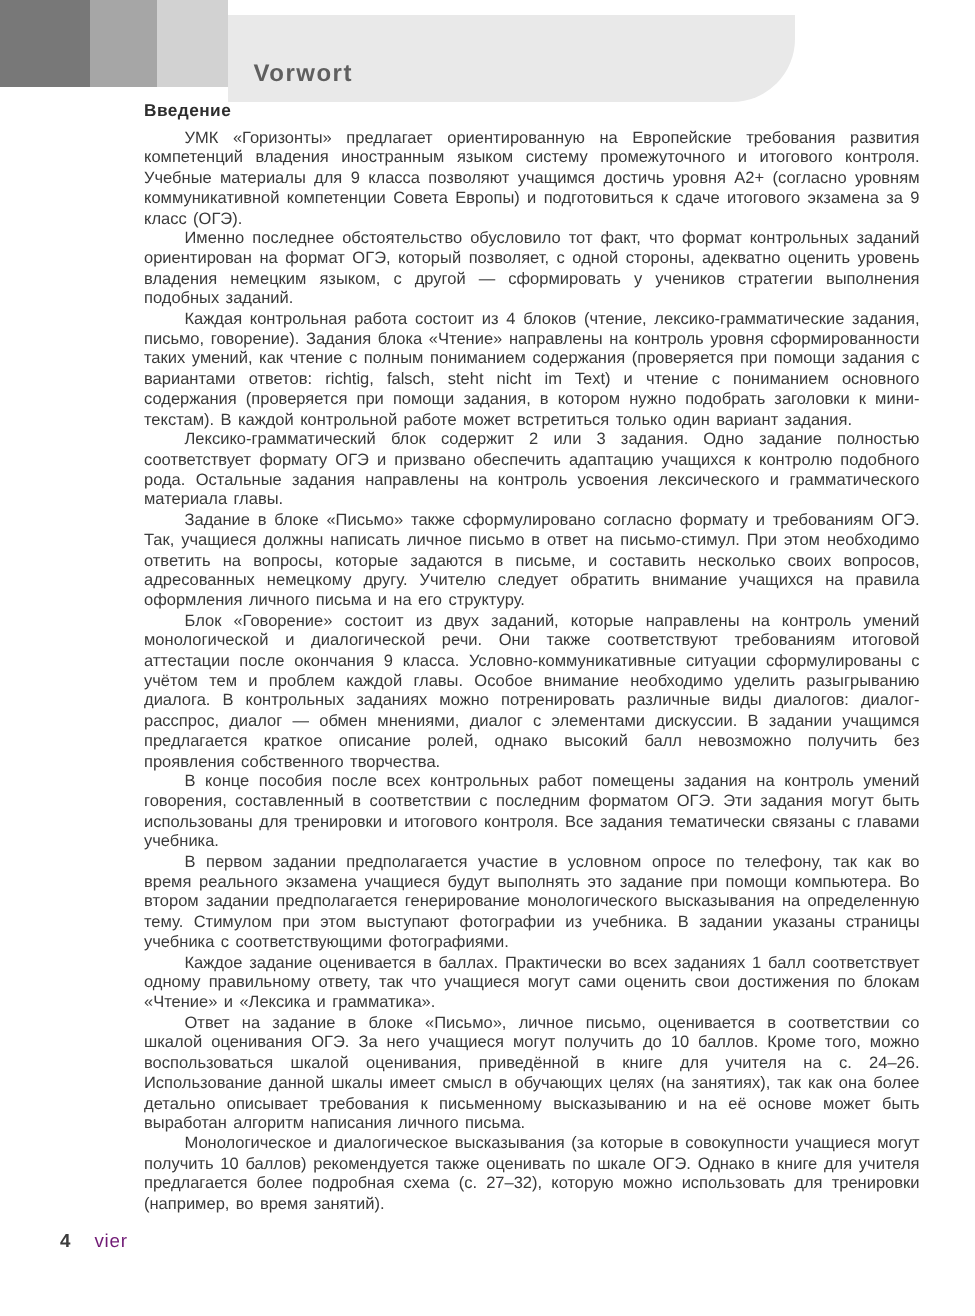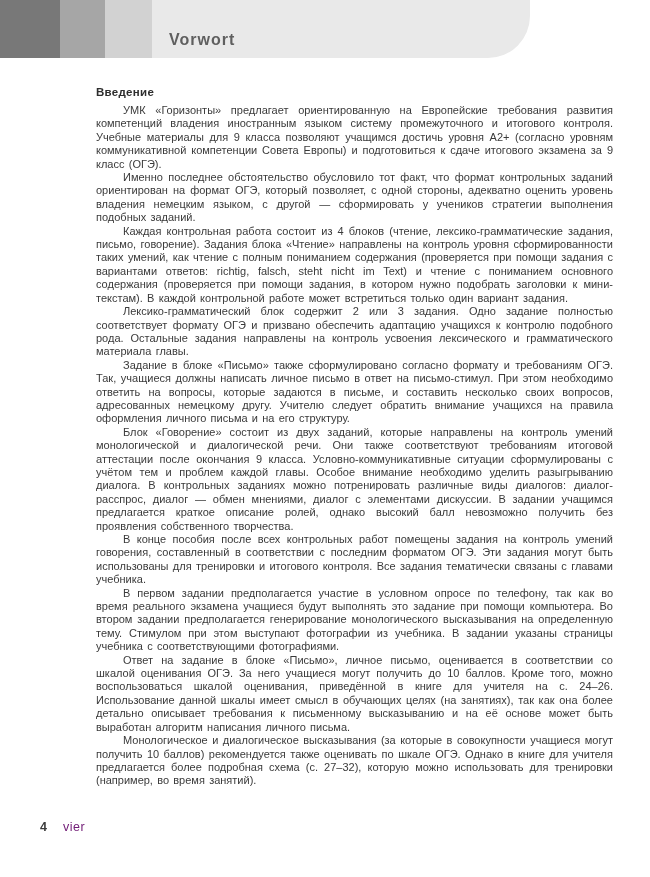--- a/index.html
+++ b/index.html
@@ -14,40 +14,40 @@
 
   
   .header-band { position: absolute; top: 0; left: 0; height: 58px; width: 100%; }
   .hblock { position: absolute; top: 0; height: 58px; }
   .hblock-1 { left: 0;   width: 60px; }
   .hblock-2 { left: 60px;  width: 45px; }
   .hblock-3 { left: 105px; width: 47px; }
   .hblock-4 {
     left: 152px; width: 378px;
     border-bottom-right-radius: 42px;
-    display: flex; align-items: flex-end;
+    display: flex; align-items: flex-end; margin-top: 10px;
   }
   .page-title {
     font-size: 16px; font-weight: bold; color: #5f5f5f;
     letter-spacing: 1px;
     padding: 0 0 9px 17px;
   }
 
   
   .content {
     position: absolute;
     top: 58px; left: 96px; width: 517px;
     color: #3a3a3a;
   }
   .content h2 {
     font-size: 11.5px; font-weight: bold; color: #2e2e2e;
     letter-spacing: 0.3px; word-spacing: 1.5px;
     margin: 11px 0 6px 0;
   }
-  .content h2:first-child { margin-top: 28px; }
+  .content h2:first-child { margin-top: 10px; }
   .content p {
     margin: 0;
     font-size: 11px; line-height: 13.4px;
     text-align: justify;
     text-indent: 27px;
     word-spacing: 1.2px;
   }
 
   
   .footer {
@@ -77,20 +77,21 @@
     <p>УМК «Горизонты» предлагает ориентированную на Европейские требования развития компетенций владения иностранным языком систему промежуточного и итогового контроля. Учебные материалы для 9 класса позволяют учащимся достичь уровня А2+ (согласно уровням коммуникативной компетенции Совета Европы) и подготовиться к сдаче итогового экзамена за 9 класс (ОГЭ).</p>
     <p>Именно последнее обстоятельство обусловило тот факт, что формат контрольных заданий ориентирован на формат ОГЭ, который позволяет, с одной стороны, адекватно оценить уровень владения немецким языком, с другой — сформировать у учеников стратегии выполнения подобных заданий.</p>
 
     <p>Каждая контрольная работа состоит из 4 блоков (чтение, лексико-грамматические задания, письмо, говорение). Задания блока «Чтение» направлены на контроль уровня сформированности таких умений, как чтение с полным пониманием содержания (проверяется при помощи задания с вариантами ответов: richtig, falsch, steht nicht im Text) и чтение с пониманием основного содержания (проверяется при помощи задания, в котором нужно подобрать заголовки к мини-текстам). В каждой контрольной работе может встретиться только один вариант задания.</p>
     <p>Лексико-грамматический блок содержит 2 или 3 задания. Одно задание полностью соответствует формату ОГЭ и призвано обеспечить адаптацию учащихся к контролю подобного рода. Остальные задания направлены на контроль усвоения лексического и грамматического материала главы.</p>
     <p>Задание в блоке «Письмо» также сформулировано согласно формату и требованиям ОГЭ. Так, учащиеся должны написать личное письмо в ответ на письмо-стимул. При этом необходимо ответить на вопросы, которые задаются в письме, и составить несколько своих вопросов, адресованных немецкому другу. Учителю следует обратить внимание учащихся на правила оформления личного письма и на его структуру.</p>
     <p>Блок «Говорение» состоит из двух заданий, которые направлены на контроль умений монологической и диалогической речи. Они также соответствуют требованиям итоговой аттестации после окончания 9 класса. Условно-коммуникативные ситуации сформулированы с учётом тем и проблем каждой главы. Особое внимание необходимо уделить разыгрыванию диалога. В контрольных заданиях можно потренировать различные виды диалогов: диалог-расспрос, диалог — обмен мнениями, диалог с элементами дискуссии. В задании учащимся предлагается краткое описание ролей, однако высокий балл невозможно получить без проявления собственного творчества.</p>
     <p>В конце пособия после всех контрольных работ помещены задания на контроль умений говорения, составленный в соответствии с последним форматом ОГЭ. Эти задания могут быть использованы для тренировки и итогового контроля. Все задания тематически связаны с главами учебника.</p>
     <p>В первом задании предполагается участие в условном опросе по телефону, так как во время реального экзамена учащиеся будут выполнять это задание при помощи компьютера. Во втором задании предполагается генерирование монологического высказывания на определенную тему. Стимулом при этом выступают фотографии из учебника. В задании указаны страницы учебника с соответствующими фотографиями.</p>
 
+    <p>Каждое задание оценивается в баллах. Практически во всех заданиях 1 балл соответствует одному правильному ответу, так что учащиеся могут сами оценить свои достижения по блокам «Чтение» и «Лексика и грамматика».</p>
     <p>Ответ на задание в блоке «Письмо», личное письмо, оценивается в соответствии со шкалой оценивания ОГЭ. За него учащиеся могут получить до 10 баллов. Кроме того, можно воспользоваться шкалой оценивания, приведённой в книге для учителя на с. 24–26. Использование данной шкалы имеет смысл в обучающих целях (на занятиях), так как она более детально описывает требования к письменному высказыванию и на её основе может быть выработан алгоритм написания личного письма.</p>
     <p>Монологическое и диалогическое высказывания (за которые в совокупности учащиеся могут получить 10 баллов) рекомендуется также оценивать по шкале ОГЭ. Однако в книге для учителя предлагается более подробная схема (с. 27–32), которую можно использовать для тренировки (например, во время занятий).</p>
 
   </div>
 
   <div class="footer">
     <span class="page-number">4</span>
     <span class="page-word">vier</span>
   </div>
 

